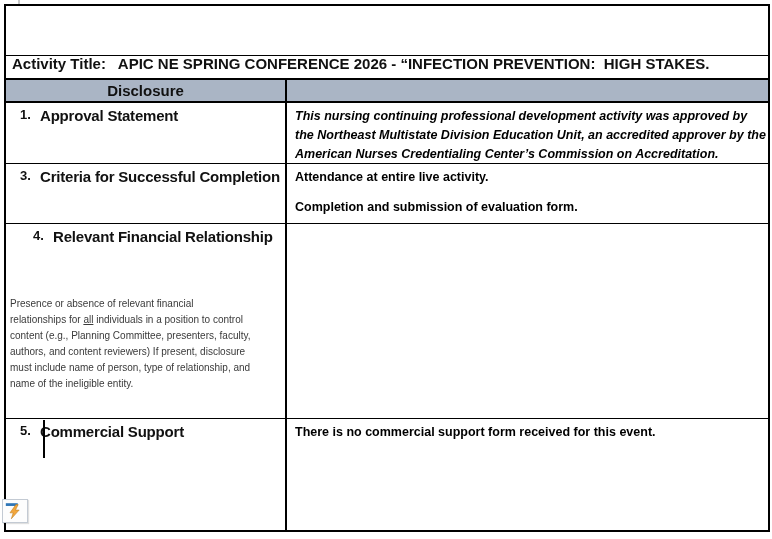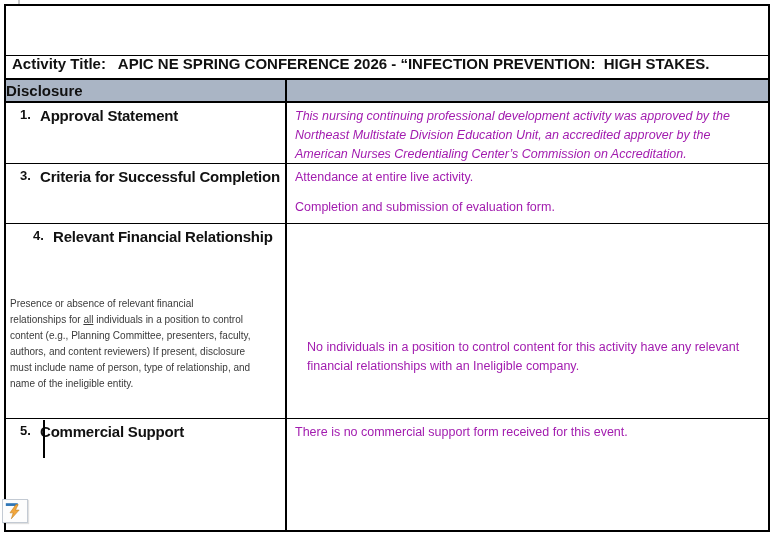--- a/index.html
+++ b/index.html
@@ -26,39 +26,39 @@
   .date-row{
     height:21px;border-bottom:2px solid #000;
     padding:1px 6px 0 6px;font-weight:bold;font-size:15px;line-height:20px;
     white-space:pre-wrap;
   }
 
   .tbl-header{
     height:21px;border-bottom:2px solid #000;display:flex;
     background:#aab5c5;
   }
-  .hcell{font-weight:bold;font-size:15px;line-height:21px;text-align:left;}
+  .hcell{font-weight:bold;font-size:15px;line-height:21px;text-align:center;}
   .hcell.left{width:281px;border-right:2px solid #000;box-sizing:border-box;}
   .hcell.right{flex:1;}
 
   .trow{display:flex;border-bottom:1px solid #000;}
   .trow.last{border-bottom:none;flex:1;}
   .r1{height:60px;} .r2{height:60px;} .r3{height:59px;} .r4{height:194px;gap:12px;} .r5{height:54px;}
 
   .cl{
     width:281px;border-right:2px solid #000;box-sizing:border-box;
     padding:4px 4px 0 4px;position:relative;
   }
   .cr{flex:1;padding:4px 2px 0 8px;box-sizing:border-box;}
 
   .num{display:inline-block;margin-left:10px;width:20px;font-weight:bold;font-size:13px;vertical-align:top;}
   .r4h .num{margin-left:23px;}
   .lbl{font-weight:bold;font-size:15px;white-space:nowrap;letter-spacing:-0.2px;}
 
-  .act{font-weight:normal;font-size:12.5px;line-height:19px;color:#a21caf;}
+  .act{font-weight:bold;font-size:12.5px;line-height:19px;color:#000000;}
   .act.italic{font-style:italic;line-height:19px;}
   .r2 .act{line-height:18px;padding-top:2px;}
   .r3 .act{line-height:18px;}
   .r3 .p2{margin-top:12px;}
   .r4 .cr{padding-top:114px;}
   .r5 .cr .act{line-height:18px;}
 
   .note{
     margin-top:50px;max-width:242px;
     font-size:10px;font-weight:normal;line-height:16px;color:#3a3a3a;
@@ -114,23 +114,20 @@
       </div>
     </div>
 
     <div class="trow r4">
       <div class="cl">
         <div class="r4h">
           <span class="num">4.</span><span class="lbl">Relevant Financial Relationship</span>
         </div>
         <div class="note"><span>Presence or absence of relevant financial relationships for </span><span class="u">all</span><span> individuals in a position to control content (e.g., Planning Committee, presenters, faculty, authors, and content reviewers) If present, disclosure must include name of person, type of relationship, and name of the ineligible entity.</span></div>
       </div>
-      <div class="cr">
-        <div class="act">No individuals in a position to control content for this activity have any relevant financial relationships with an Ineligible company.</div>
-      </div>
     </div>
 
     <div class="trow r5 last">
       <div class="cl">
         <span class="text-cursor"></span>
         <span class="num">5.</span><span class="lbl">Commercial Support</span>
       </div>
       <div class="cr">
         <div class="act">There is no commercial support form received for this event.</div>
       </div>

